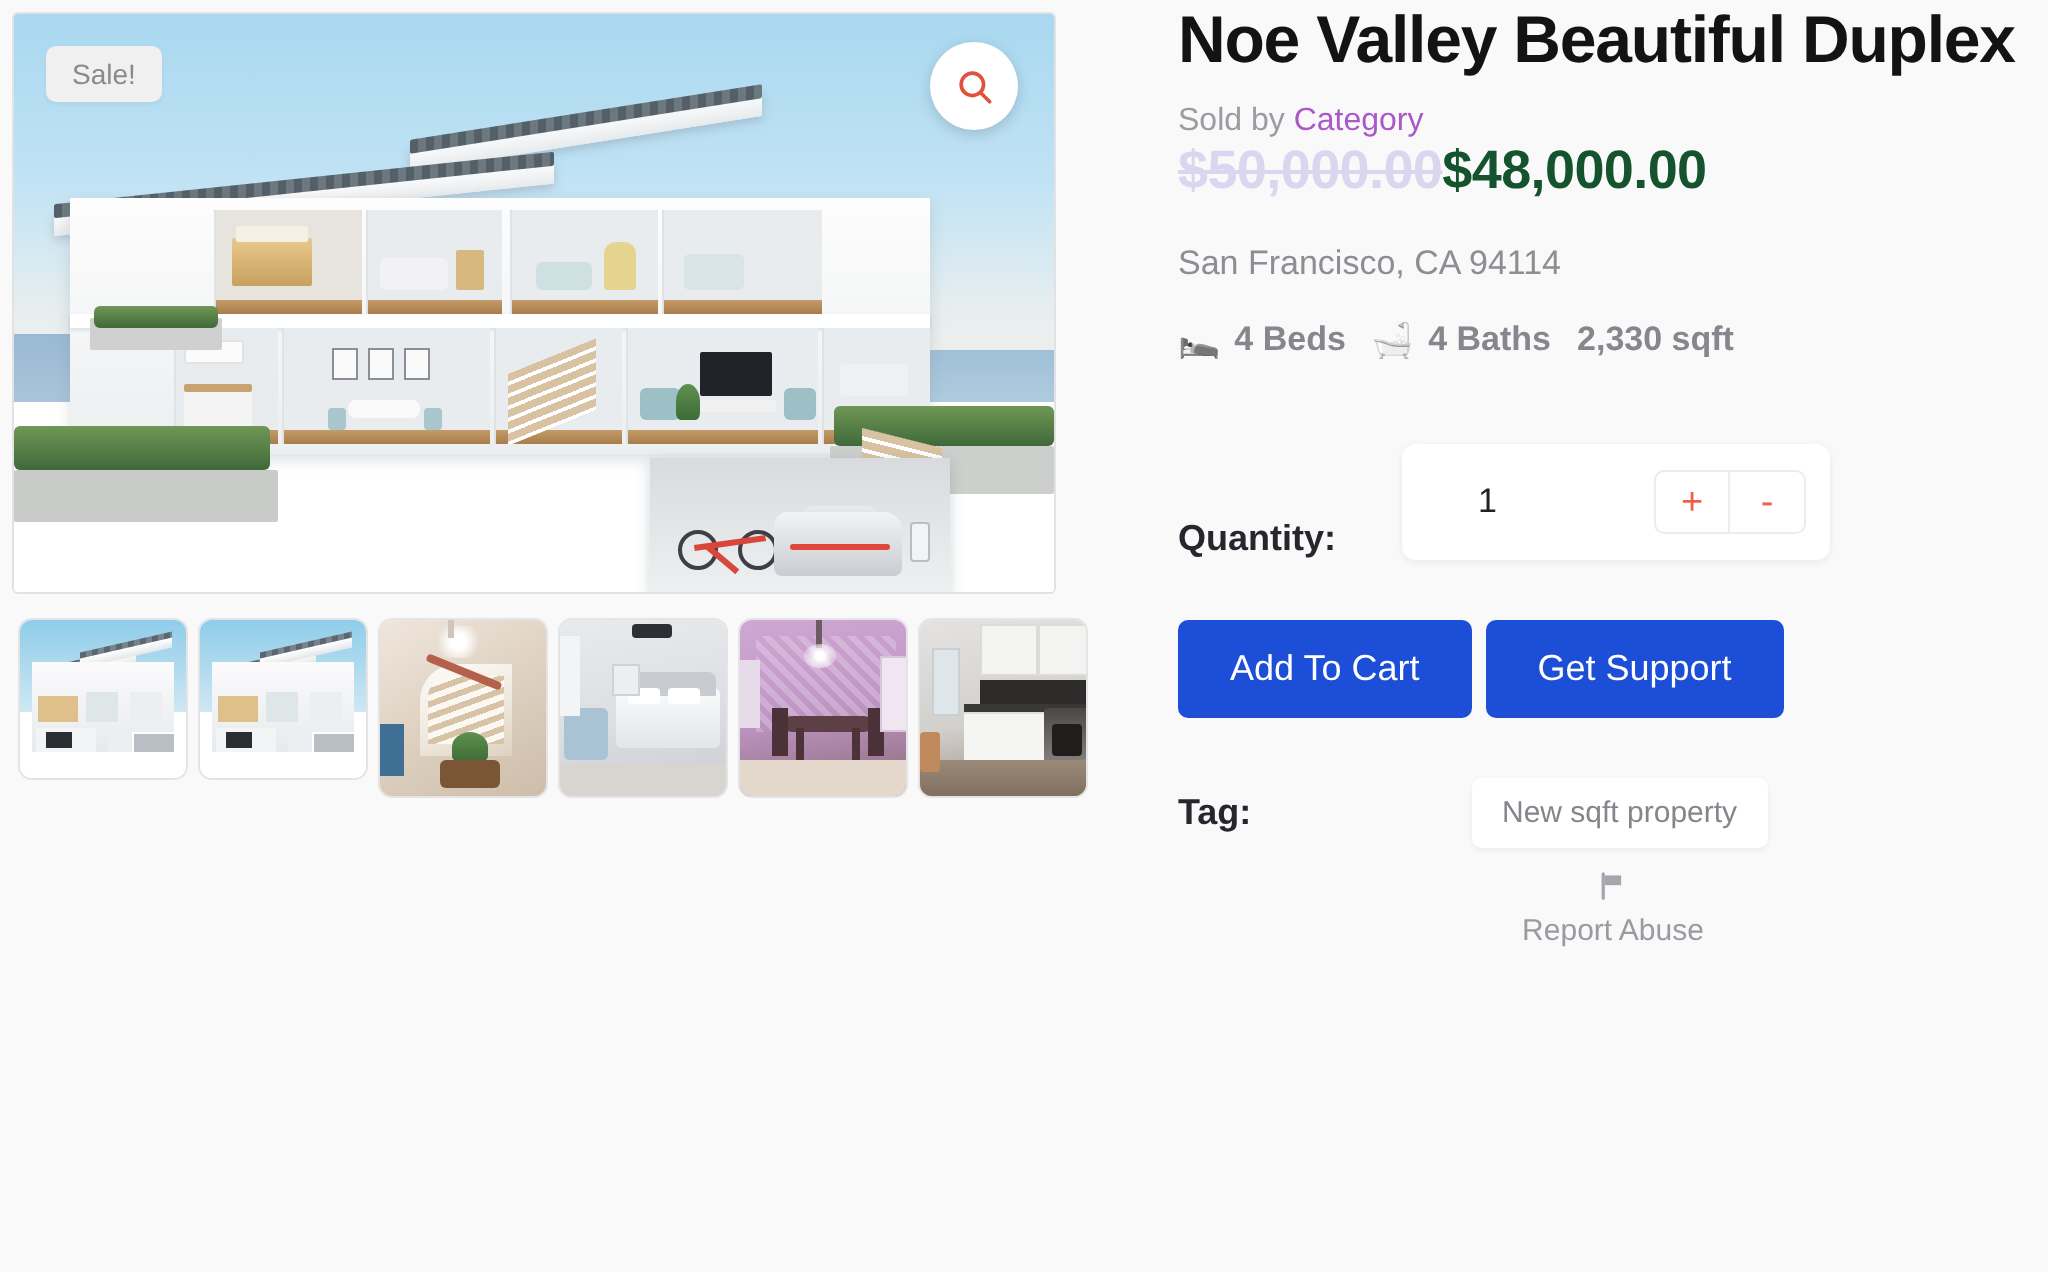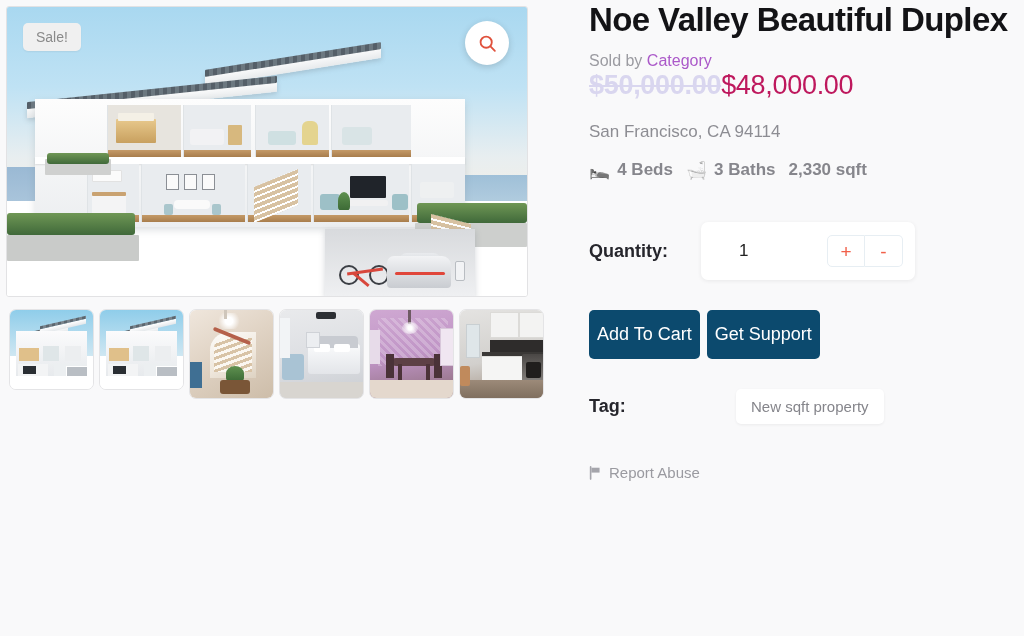--- a/index.html
+++ b/index.html
@@ -167,30 +167,30 @@
     letter-spacing: -.6px; line-height: 1.1; margin-top: 0;
     padding-top: 2px; white-space: nowrap;
   }
   .soldby { margin-top: 14px; font-size: 16px; color: #9b9ba1; }
   .soldby a { color: #ab59c9; text-decoration: none; cursor: pointer; }
   .prices { display: flex; align-items: center; }
   .price-old {
     font-size: 27px; font-weight: 700; color: #d9d6ef;
     text-decoration: line-through; letter-spacing: -.3px;
   }
-  .price-new { font-size: 27px; font-weight: 400; color: #be185d; letter-spacing: -.3px; }
+  .price-new { font-size: 27px; font-weight: 700; color: #14532d; letter-spacing: -.3px; }
   .addr { margin-top: 18px; font-size: 17px; color: #8d8d93; line-height: 1.48; }
   .specs {
     margin-top: 16px; display: flex; align-items: center; gap: 7px;
     font-size: 17px; font-weight: 700; color: #86868c;
   }
   .specs .ic { font-size: 17px; line-height: 1; color: #26262a; filter: grayscale(1); }
   .specs .sp { margin-left: 6px; }
 
-  .qty-row { margin-top: 42px; display: flex; align-items: center; }
+  .qty-row { margin-top: 42px; display: flex; align-items: flex-end; }
   .qty-label { font-size: 18px; font-weight: 700; color: #26262c; width: 112px; }
   .qty-card {
     width: 214px; height: 58px; background: #fff; border-radius: 7px;
     box-shadow: 0 1px 4px rgba(0,0,0,.07);
     display: flex; align-items: center; padding: 0 12px; gap: 10px;
   }
   .qty-val {
     flex: 1; text-align: left; padding-left: 26px;
     font-size: 17px; color: #222; border: none; background: transparent;
     outline: none; font-family: "Liberation Sans", sans-serif; width: 70px;
@@ -200,35 +200,35 @@
     width: 38px; height: 32px; background: #fff; border: 1px solid #e7eef3;
     color: #f1604a; font-size: 19px; line-height: 1; cursor: pointer;
     display: flex; align-items: center; justify-content: center;
     font-family: "Liberation Sans", sans-serif;
   }
   .step.plus { border-radius: 5px 0 0 5px; }
   .step.minus { border-radius: 0 5px 5px 0; border-left: none; }
 
   .actions { margin-top: 30px; display: flex; gap: 7px; }
   .btn {
-    background: #0c4a6e; color: #fff; border: none; border-radius: 5px;
-    font-size: 18px; padding: 14px 8px; cursor: pointer;
+    background: #1d4ed8; color: #fff; border: none; border-radius: 5px;
+    font-size: 18px; padding: 14px 26px; cursor: pointer;
     font-family: "Liberation Sans", sans-serif;
   }
 
   .meta-row { display: flex; align-items: center; margin-top: 30px; }
   .meta-label { font-size: 18px; font-weight: 700; color: #26262c; width: 147px; }
   .chip {
     background: #fff; border-radius: 5px; padding: 9px 15px;
     font-size: 15px; color: #85858b; box-shadow: 0 1px 3px rgba(0,0,0,.06);
     cursor: pointer;
   }
   .report {
-    margin-top: 40px; display: flex; align-items: center; gap: 7px;
-    font-size: 15px; color: #9a9aa0; cursor: pointer;
+    margin-top: 12px; display: flex; align-items: center; gap: 7px;
+    font-size: 15px; color: #9a9aa0; cursor: pointer; flex-direction: column;
   }
 </style>
 </head>
 <body>
 
 <div class="page">
 
   <div class="gallery">
 
     <div class="hero">
@@ -437,21 +437,21 @@
     </div>
 
     <div class="addr">
       <div>San Francisco, CA 94114</div>
     </div>
 
     <div class="specs">
       <span class="ic">🛌</span>
       <span>4 Beds</span>
       <span class="ic sp">🛁</span>
-      <span>3 Baths</span>
+      <span>4 Baths</span>
       <span class="sp">2,330 sqft</span>
     </div>
 
     <div class="qty-row">
       <div class="qty-label">Quantity:</div>
       <div class="qty-card">
         <input class="qty-val" type="text" value="1" style="">
         <div class="step-group">
           <button class="step plus">+</button>
           <button class="step minus">-</button>

